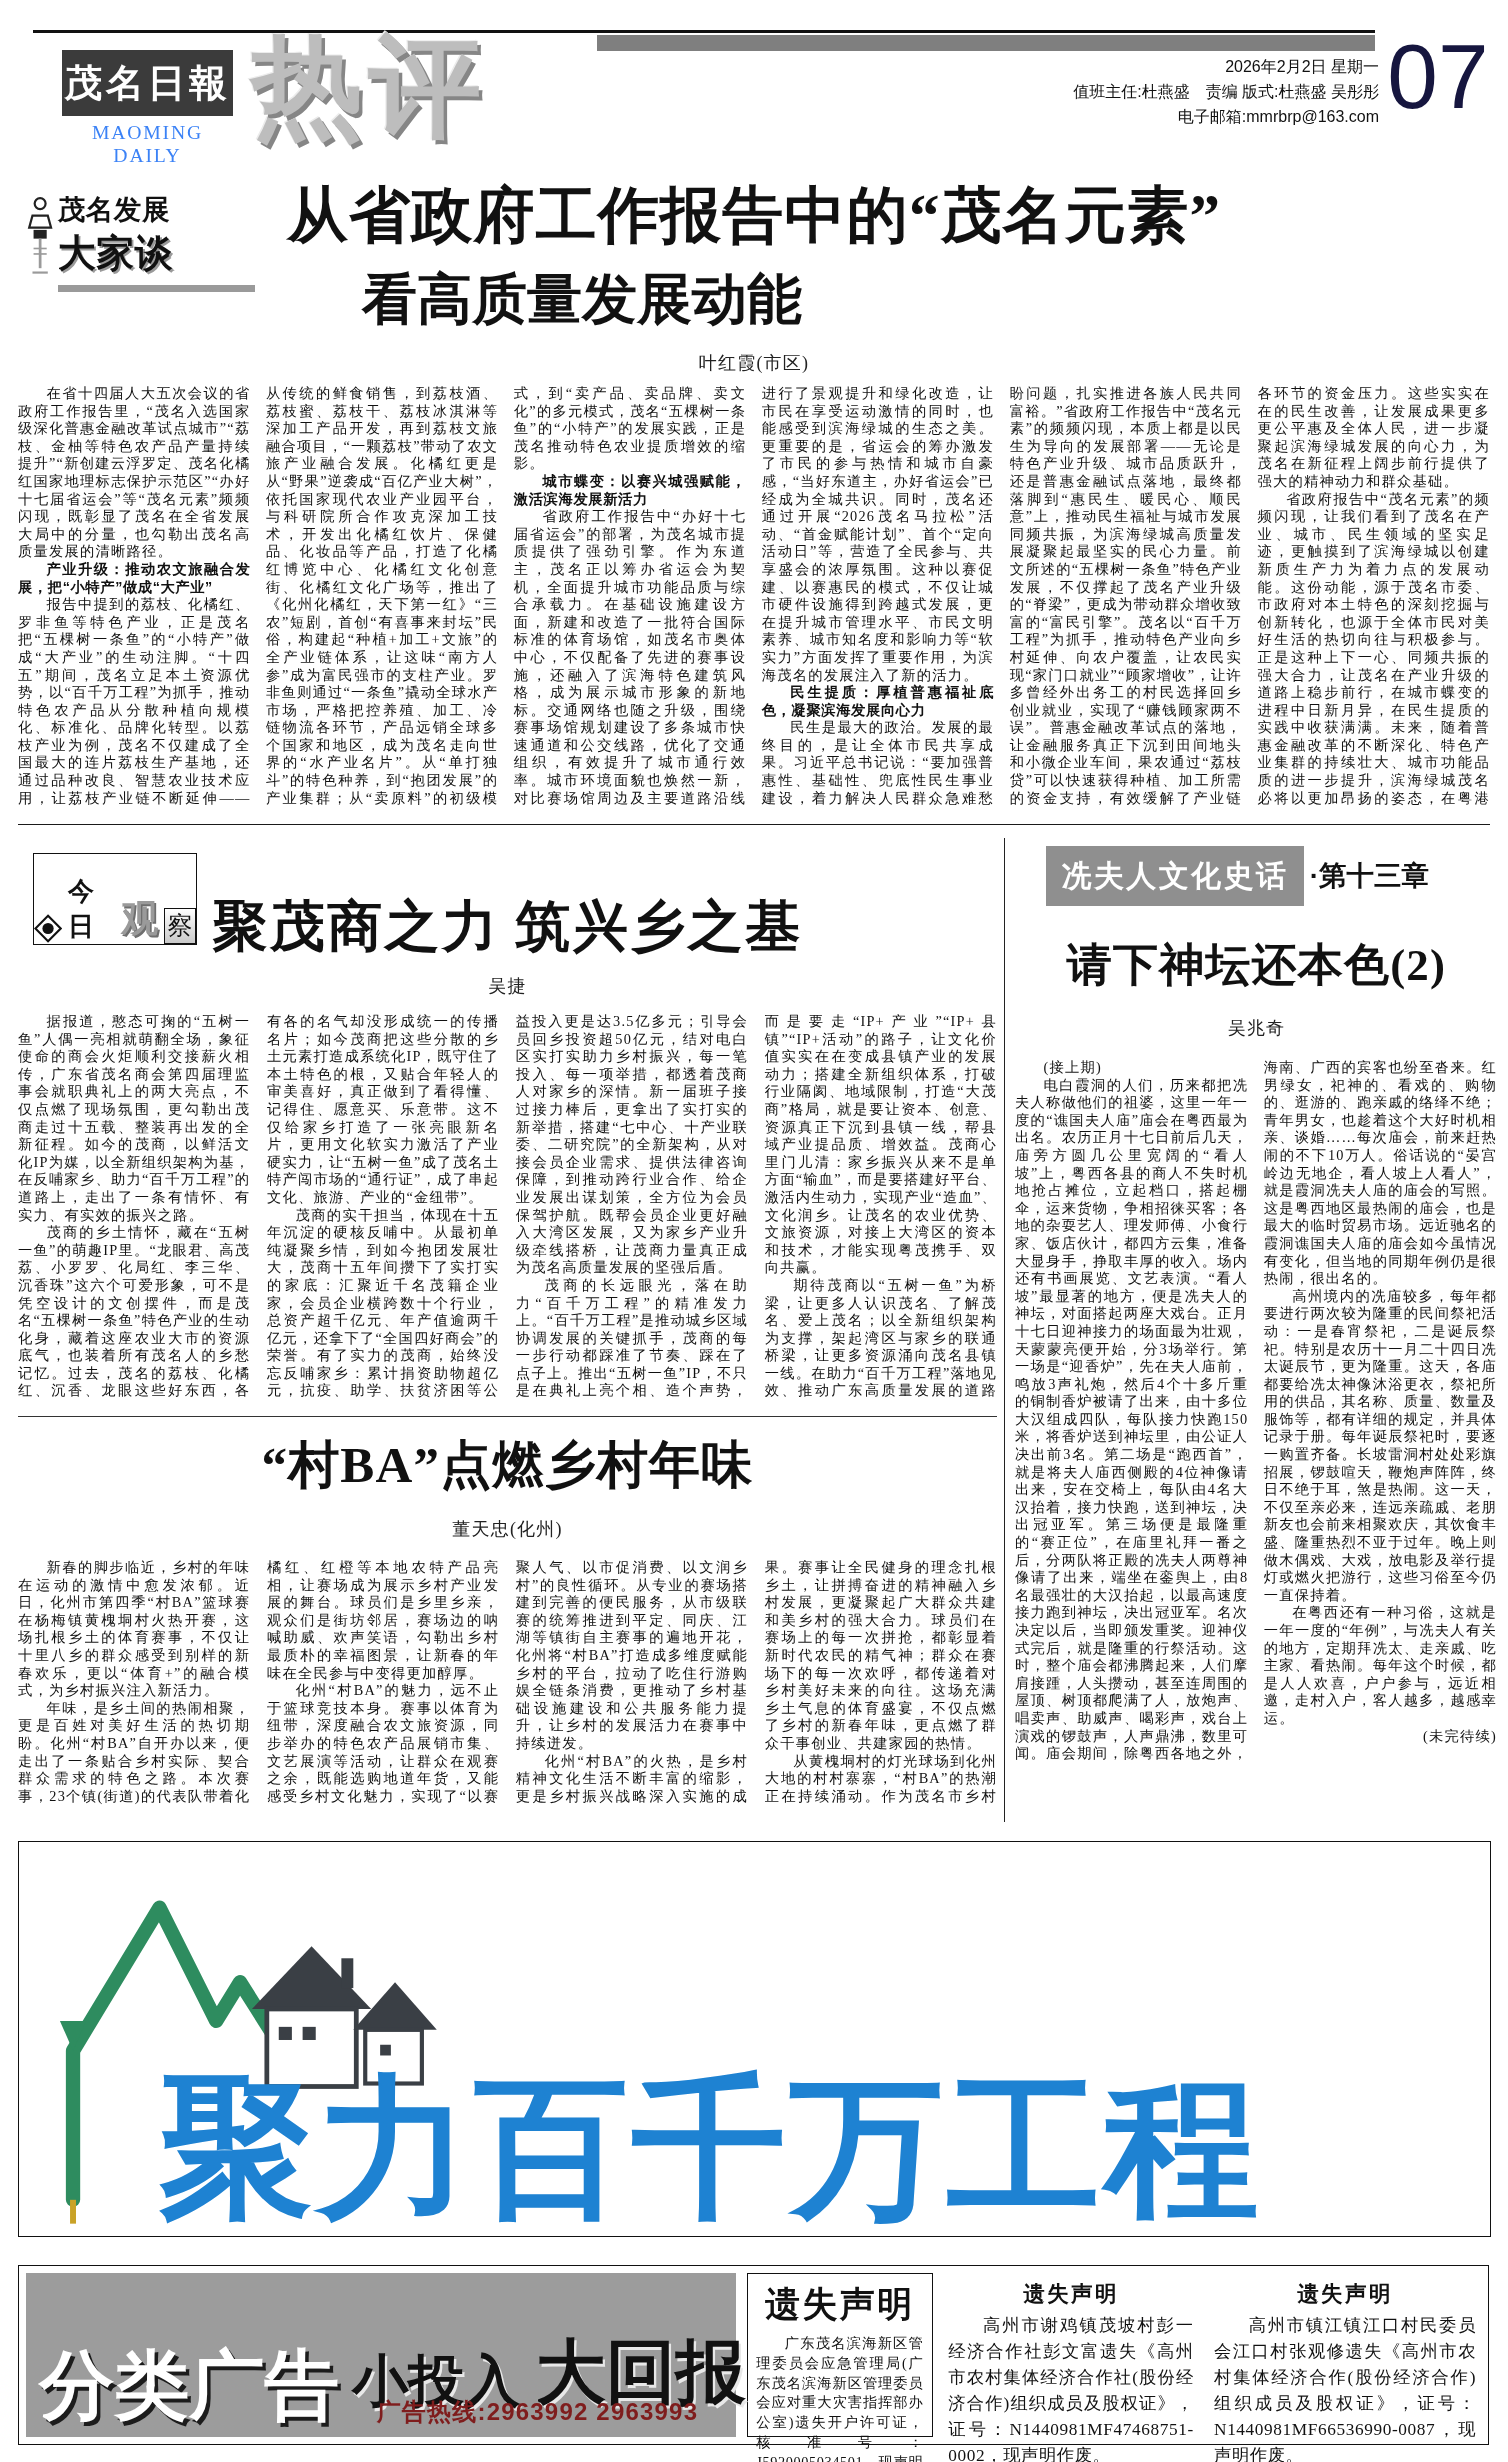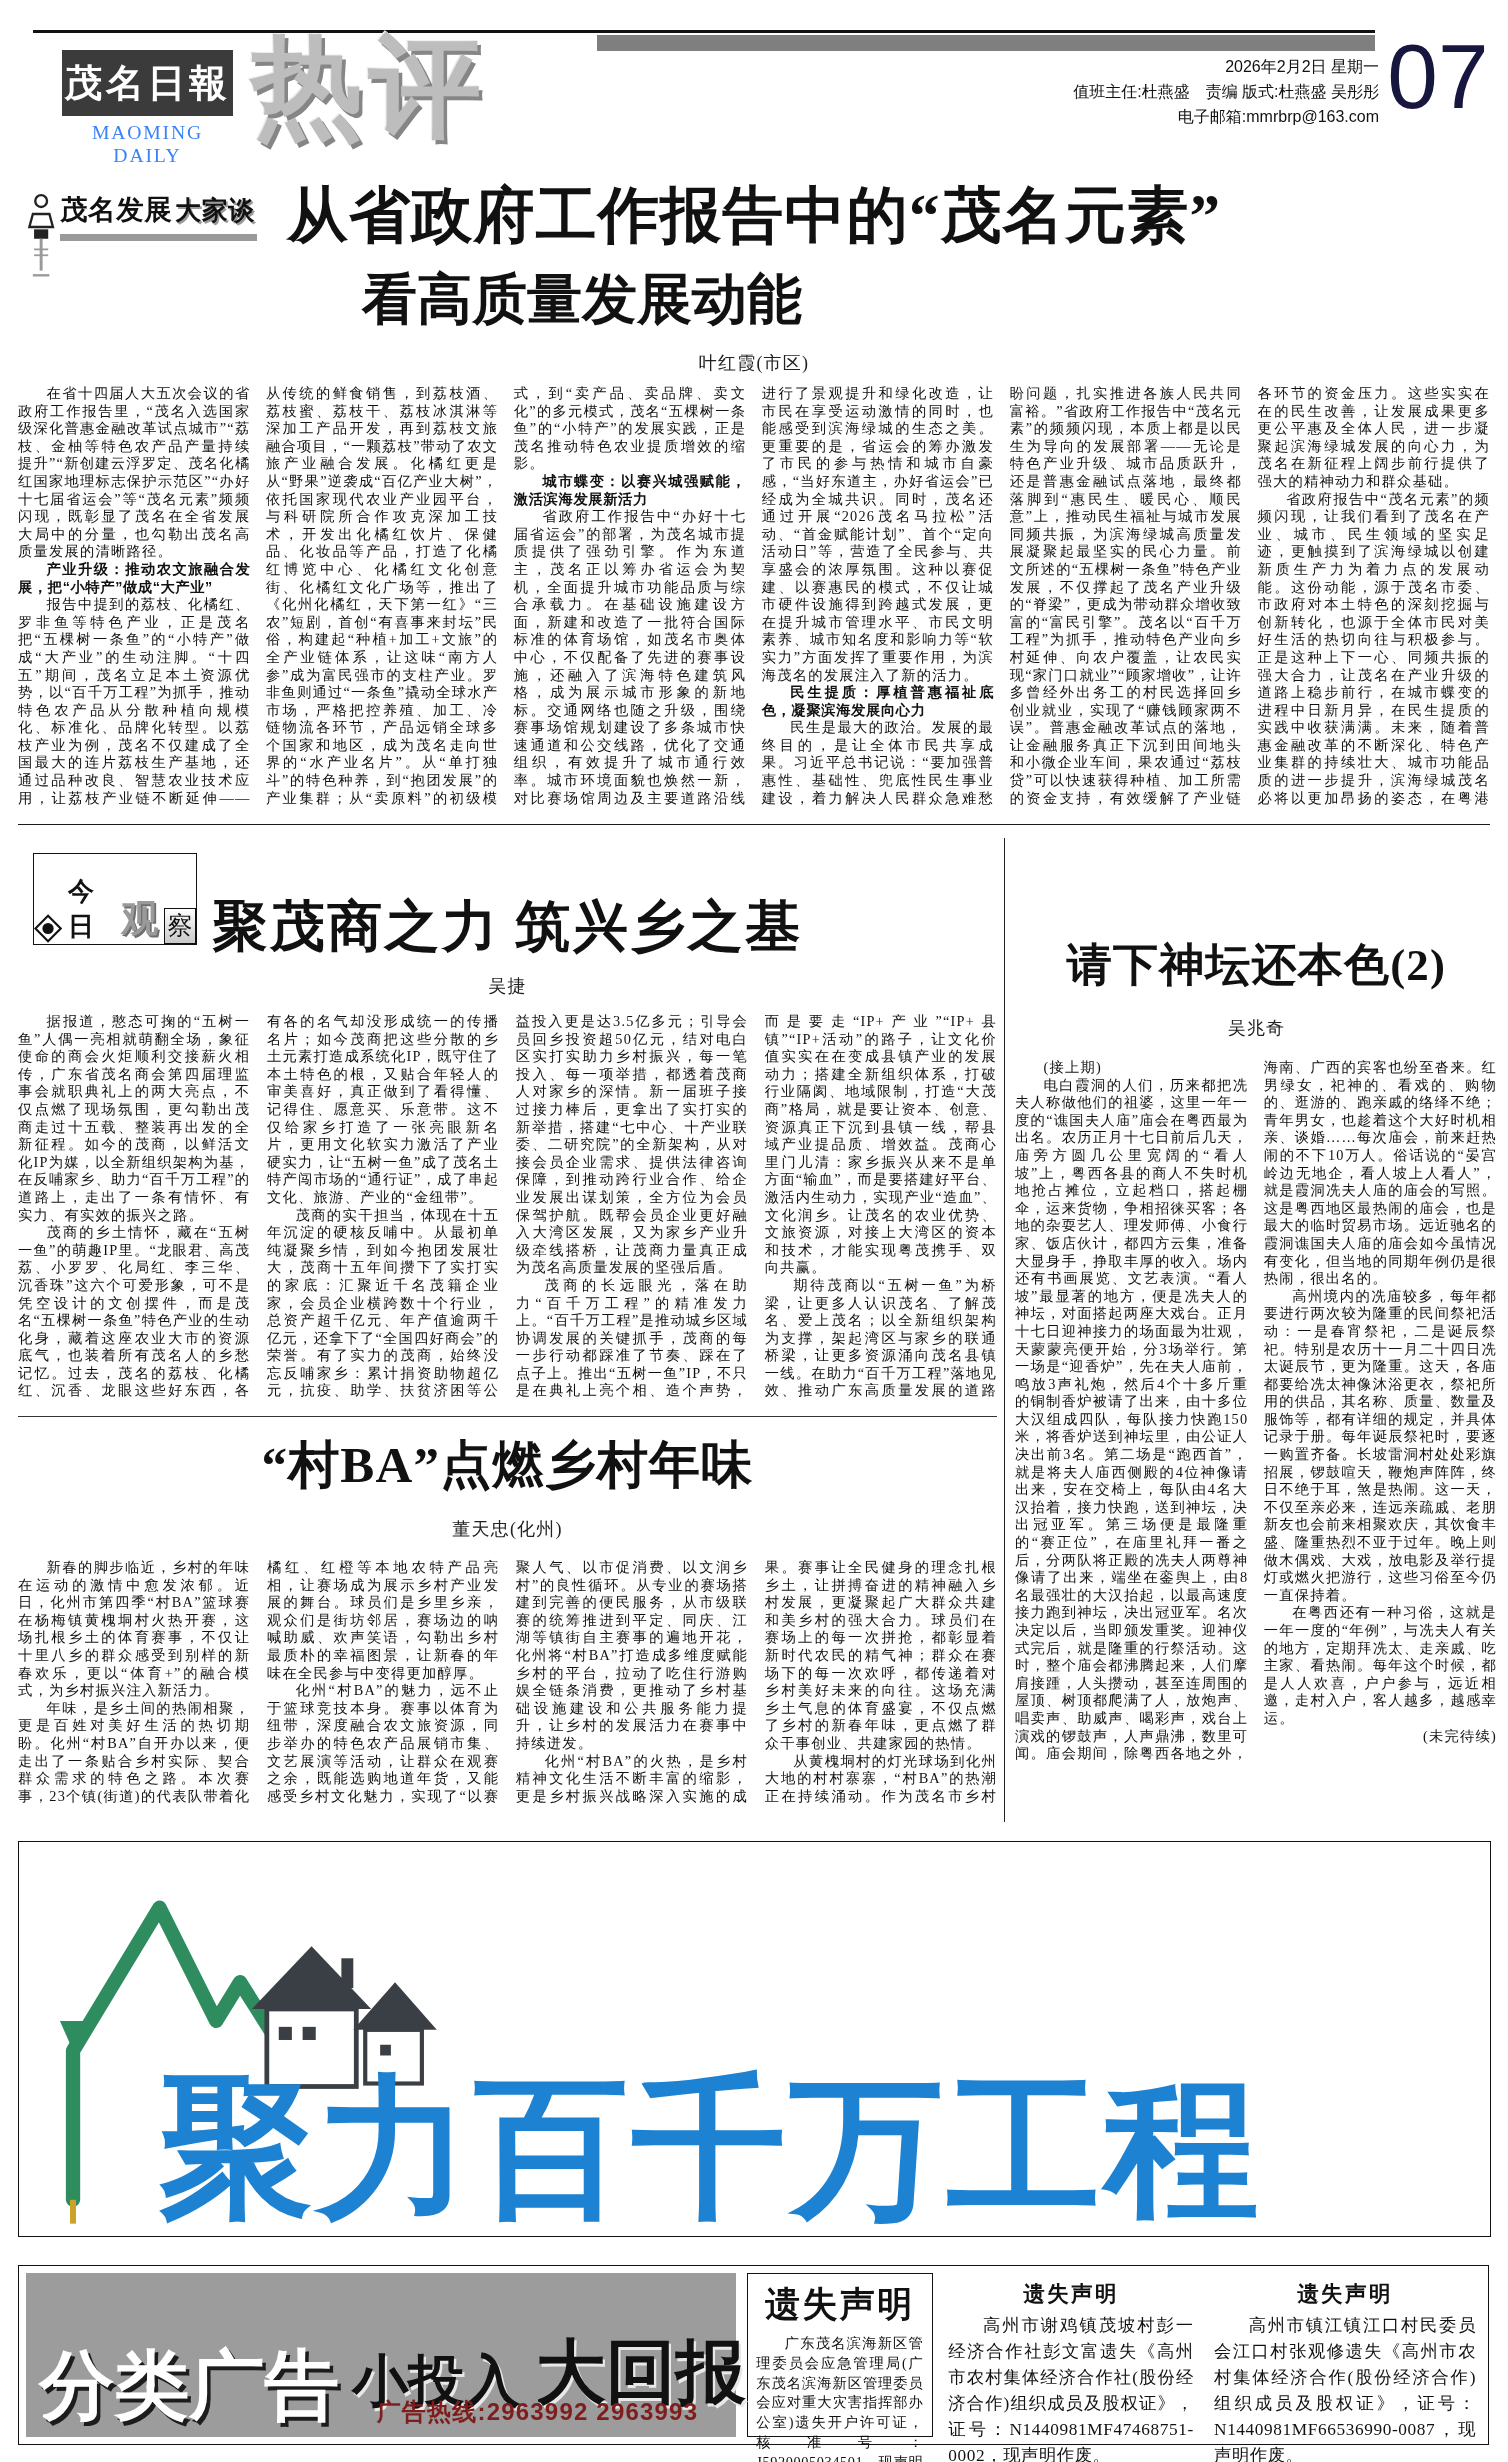--- a/index.html
+++ b/index.html
@@ -16,21 +16,21 @@
             letter-spacing:3.6px;}
   .logo-en{left:62px;top:121px;width:171px;text-align:center;font-size:19.7px;color:#3b82f6;letter-spacing:1.8px;}
   .section-title{left:251px;top:31px;font-size:112px;line-height:1;font-weight:900;color:#bdbdbd;
                  text-shadow:3.6px 3.6px 0 #868686,-1.2px -1.2px 0 #ececec;letter-spacing:6px;}
   .dateblock{right:137px;top:55px;text-align:right;font-size:16px;line-height:1.55;color:#111;}
   .pageno{right:27.5px;top:31px;font-size:91px;line-height:1;font-weight:500;color:#16163f;}
 
   
   .kicker{left:27px;top:192px;width:245px;display:flex;align-items:flex-start;}
   .kicker-text{font-size:27.5px;font-weight:900;letter-spacing:0.6px;white-space:nowrap;}
-  .kicker-big{font-size:26px;text-shadow:1.8px 1.8px 0 #9a9a9a;}
+  .kicker-big{font-size:38px;text-shadow:1.8px 1.8px 0 #9a9a9a;}
   .kicker-bar{height:7.2px;background:#9a9a9a;margin-top:6px;width:197px;}
   .headline1{left:0;top:182px;width:1508px;text-align:center;font-size:61px;font-weight:bold;
              letter-spacing:1.2px;line-height:1.1;}
   .headline2{left:0;top:270px;width:1164px;text-align:center;font-size:55px;font-weight:bold;line-height:1.1;}
   .byline{text-align:center;font-size:18px;letter-spacing:1.2px;color:#222;}
   .lead-byline{left:0;top:351px;width:1508px;}
 
   .cols{text-align:justify;font-size:14.3px;line-height:17.6px;letter-spacing:1.2px;overflow:hidden;}
   .cols p{margin:0;text-indent:2em;}
   .cols p.sub{font-weight:bold;font-family:"Liberation Sans","DejaVu Sans",sans-serif;letter-spacing:0.6px;}
@@ -168,20 +168,24 @@
   <div class="abs vba-title">“村BA”点燃乡村年味</div>
   <div class="abs byline vba-byline">董天忠(化州)</div>
   <div class="abs cols vba-body">
       <p>新春的脚步临近，乡村的年味在运动的激情中愈发浓郁。近日，化州市第四季“村BA”篮球赛在杨梅镇黄槐垌村火热开赛，这场扎根乡土的体育赛事，不仅让十里八乡的群众感受到别样的新春欢乐，更以“体育+”的融合模式，为乡村振兴注入新活力。</p>
       <p>年味，是乡土间的热闹相聚，更是百姓对美好生活的热切期盼。化州“村BA”自开办以来，便走出了一条贴合乡村实际、契合群众需求的特色之路。本次赛事，23个镇(街道)的代表队带着化橘红、红橙等本地农特产品亮相，让赛场成为展示乡村产业发展的舞台。球员们是乡里乡亲，观众们是街坊邻居，赛场边的呐喊助威、欢声笑语，勾勒出乡村最质朴的幸福图景，让新春的年味在全民参与中变得更加醇厚。</p>
       <p>化州“村BA”的魅力，远不止于篮球竞技本身。赛事以体育为纽带，深度融合农文旅资源，同步举办的特色农产品展销市集、文艺展演等活动，让群众在观赛之余，既能选购地道年货，又能感受乡村文化魅力，实现了“以赛聚人气、以市促消费、以文润乡村”的良性循环。从专业的赛场搭建到完善的便民服务，从市级联赛的统筹推进到平定、同庆、江湖等镇街自主赛事的遍地开花，化州将“村BA”打造成多维度赋能乡村的平台，拉动了吃住行游购娱全链条消费，更推动了乡村基础设施建设和公共服务能力提升，让乡村的发展活力在赛事中持续迸发。</p>
       <p>化州“村BA”的火热，是乡村精神文化生活不断丰富的缩影，更是乡村振兴战略深入实施的成果。赛事让全民健身的理念扎根乡土，让拼搏奋进的精神融入乡村发展，更凝聚起广大群众共建和美乡村的强大合力。球员们在赛场上的每一次拼抢，都彰显着新时代农民的精气神；群众在赛场下的每一次欢呼，都传递着对乡村美好未来的向往。这场充满乡土气息的体育盛宴，不仅点燃了乡村的新春年味，更点燃了群众干事创业、共建家园的热情。</p>
       <p>从黄槐垌村的灯光球场到化州大地的村村寨寨，“村BA”的热潮正在持续涌动。作为茂名市乡村振兴的一道亮丽风景线，化州以“村BA”为抓手，让体育赋能乡村发展，让文化浸润百姓生活，让新春的年味更有温度、更有活力。</p>
     </div>
 
+  <div class="abs series-header">
+    <span class="series-box">冼夫人文化史话</span>
+    <span class="series-chapter">·第十三章</span>
+  </div>
   <div class="abs xfr-title">请下神坛还本色(2)</div>
   <div class="abs byline xfr-byline">吴兆奇</div>
   <div class="abs cols xfr-body">
       <p>(接上期)</p>
       <p>电白霞洞的人们，历来都把冼夫人称做他们的祖婆，这里一年一度的“谯国夫人庙”庙会在粤西最为出名。农历正月十七日前后几天，庙旁方圆几公里宽阔的“看人坡”上，粤西各县的商人不失时机地抢占摊位，立起档口，搭起棚伞，运来货物，争相招徕买客；各地的杂耍艺人、理发师傅、小食行家、饭店伙计，都四方云集，准备大显身手，挣取丰厚的收入。场内还有书画展览、文艺表演。“看人坡”最显著的地方，便是冼夫人的神坛，对面搭起两座大戏台。正月十七日迎神接力的场面最为壮观，天蒙蒙亮便开始，分3场举行。第一场是“迎香炉”，先在夫人庙前，鸣放3声礼炮，然后4个十多斤重的铜制香炉被请了出来，由十多位大汉组成四队，每队接力快跑150米，将香炉送到神坛里，由公证人决出前3名。第二场是“跑西首”，就是将夫人庙西侧殿的4位神像请出来，安在交椅上，每队由4名大汉抬着，接力快跑，送到神坛，决出冠亚军。第三场便是最隆重的“赛正位”，在庙里礼拜一番之后，分两队将正殿的冼夫人两尊神像请了出来，端坐在銮舆上，由8名最强壮的大汉抬起，以最高速度接力跑到神坛，决出冠亚军。名次决定以后，当即颁发重奖。迎神仪式完后，就是隆重的行祭活动。这时，整个庙会都沸腾起来，人们摩肩接踵，人头攒动，甚至连周围的屋顶、树顶都爬满了人，放炮声、唱卖声、助威声、喝彩声，戏台上演戏的锣鼓声，人声鼎沸，数里可闻。庙会期间，除粤西各地之外，海南、广西的宾客也纷至沓来。红男绿女，祀神的、看戏的、购物的、逛游的、跑亲戚的络绎不绝；青年男女，也趁着这个大好时机相亲、谈婚……每次庙会，前来赶热闹的不下10万人。俗话说的“晏宫岭边无地企，看人坡上人看人”，就是霞洞冼夫人庙的庙会的写照。这是粤西地区最热闹的庙会，也是最大的临时贸易市场。远近驰名的霞洞谯国夫人庙的庙会如今虽情况有变化，但当地的同期年例仍是很热闹，很出名的。</p>
       <p>高州境内的冼庙较多，每年都要进行两次较为隆重的民间祭祀活动：一是春宵祭祀，二是诞辰祭祀。特别是农历十一月二十四日冼太诞辰节，更为隆重。这天，各庙都要给冼太神像沐浴更衣，祭祀所用的供品，其名称、质量、数量及服饰等，都有详细的规定，并具体记录于册。每年诞辰祭祀时，要逐一购置齐备。长坡雷洞村处处彩旗招展，锣鼓喧天，鞭炮声阵阵，终日不绝于耳，煞是热闹。这一天，不仅至亲必来，连远亲疏戚、老朋新友也会前来相聚欢庆，其饮食丰盛、隆重热烈不亚于过年。晚上则做木偶戏、大戏，放电影及举行提灯或燃火把游行，这些习俗至今仍一直保持着。</p>
       <p>在粤西还有一种习俗，这就是一年一度的“年例”，与冼夫人有关的地方，定期拜冼太、走亲戚、吃主家、看热闹。每年这个时候，都是人人欢喜，户户参与，远近相邀，走村入户，客人越多，越感幸运。</p>
       <p style="text-align: right; text-indent: 0px;">(未完待续)</p>
     </div>
 

